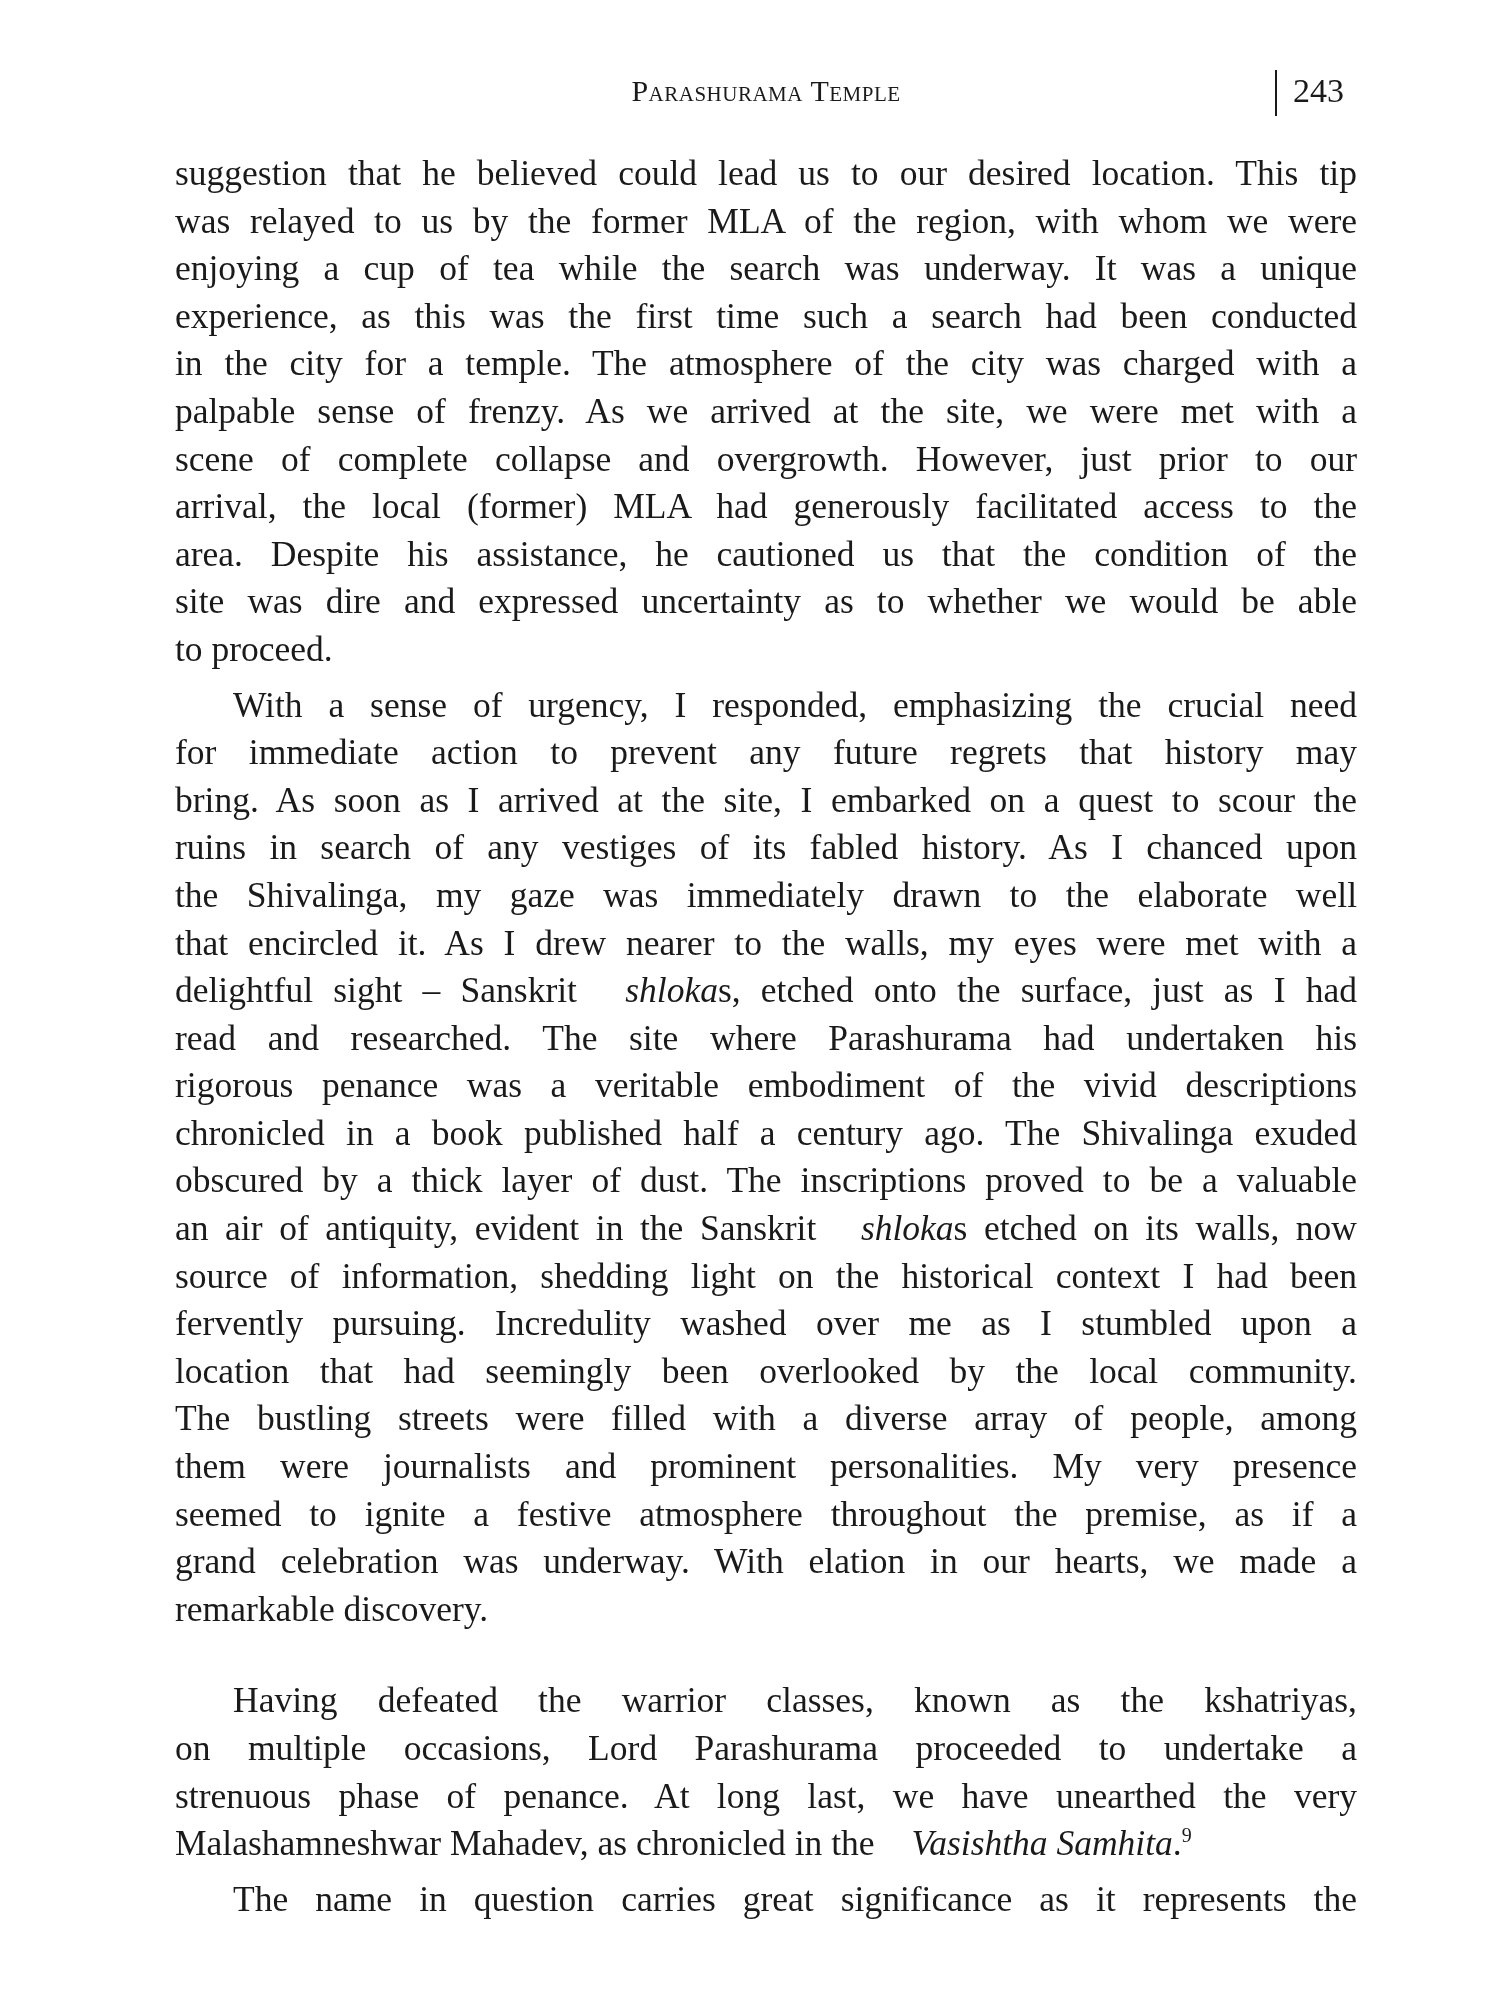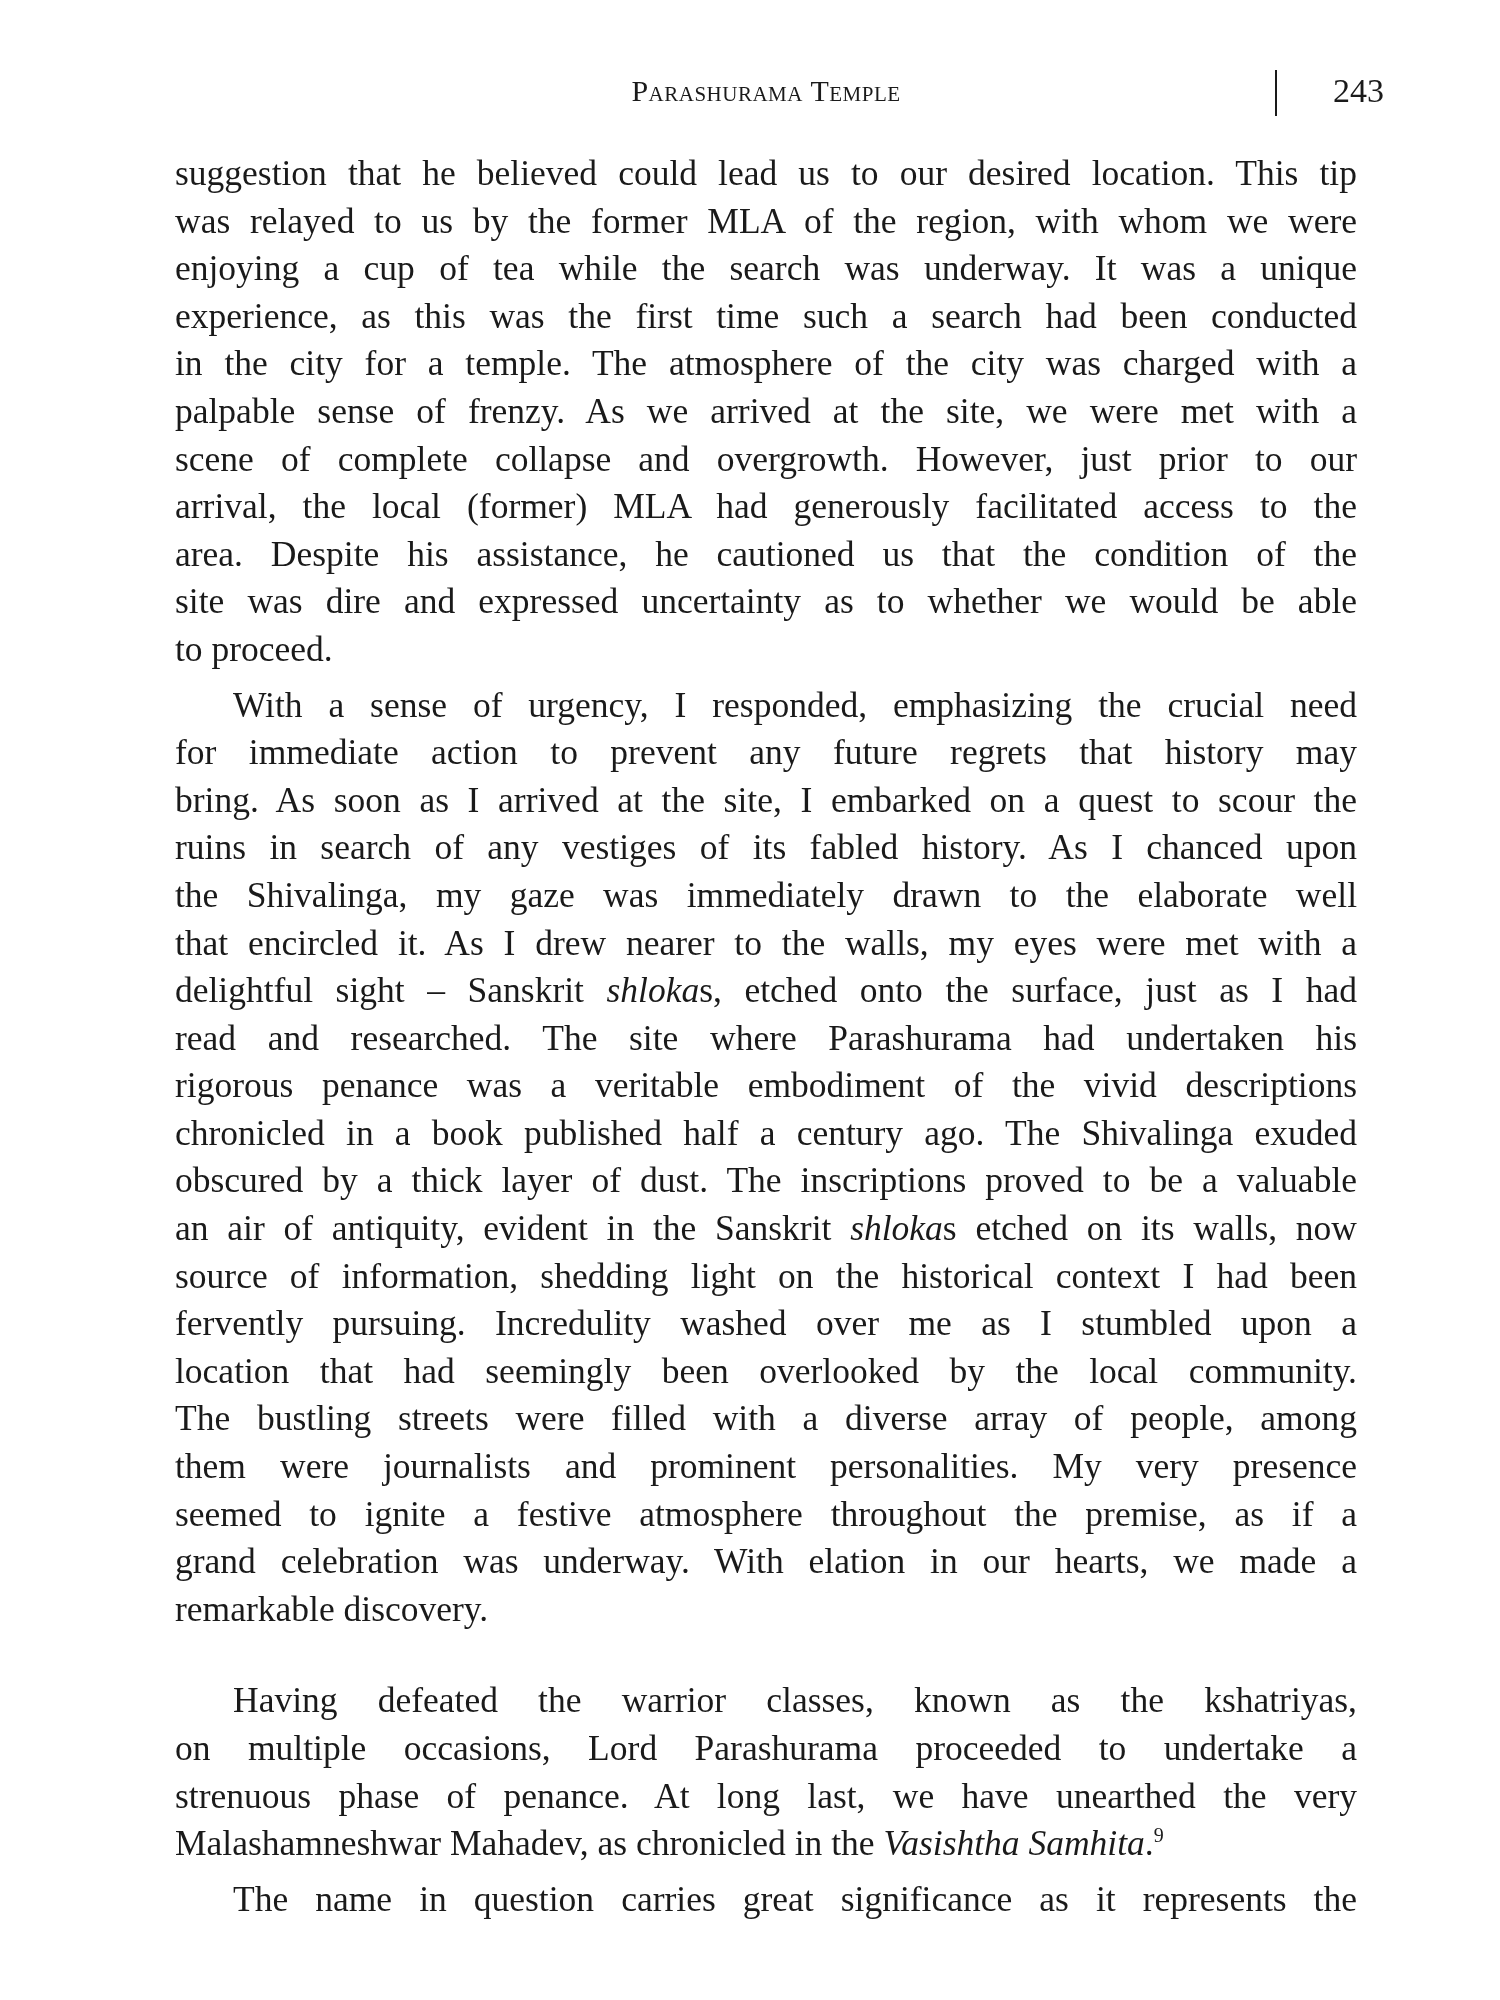--- a/index.html
+++ b/index.html
@@ -2,27 +2,27 @@
 <html><head>
 <meta charset="utf-8">
 <style>
   html, body { margin: 0; padding: 0; background: #ffffff; }
   body { width: 1500px; height: 2000px; position: relative; overflow: hidden;
          font-family: "Liberation Serif", "DejaVu Serif", serif; color: #1a1a1a; }
   .header { position: absolute; top: 62px; left: 175px; width: 1182px; height: 60px; }
   .running-title { position: absolute; left: 0; width: 100%; text-align: center; top: 12px;
                    font-size: 30px; font-variant: small-caps; letter-spacing: 0.5px; }
   .page-sep { position: absolute; left: 1100px; top: 8px; width: 2px; height: 46px; background: #1a1a1a; }
-  .page-number { position: absolute; left: 1158px; top: 10px; font-size: 34px; }
+  .page-number { position: absolute; left: 1118px; top: 10px; font-size: 34px; }
   .body { position: absolute; top: 150px; left: 175px; width: 1182px;
           font-size: 35.5px; line-height: 47.6px; text-align: justify; }
   .para { margin: 0 0 8px 0; }
   .line { display: block; text-align: justify; text-align-last: justify; white-space: nowrap; }
   .line.last { text-align-last: left; }
-  em { font-style: italic; }
+  em { font-style: italic; margin-left: 28px; }
   sup { font-size: 20px; line-height: 0; vertical-align: super; }
 </style>
 </head>
 <body>
 
 <div class="header">
   <div class="running-title">Parashurama Temple</div>
   <div class="page-sep"></div>
   <div class="page-number">243</div>
 </div>

